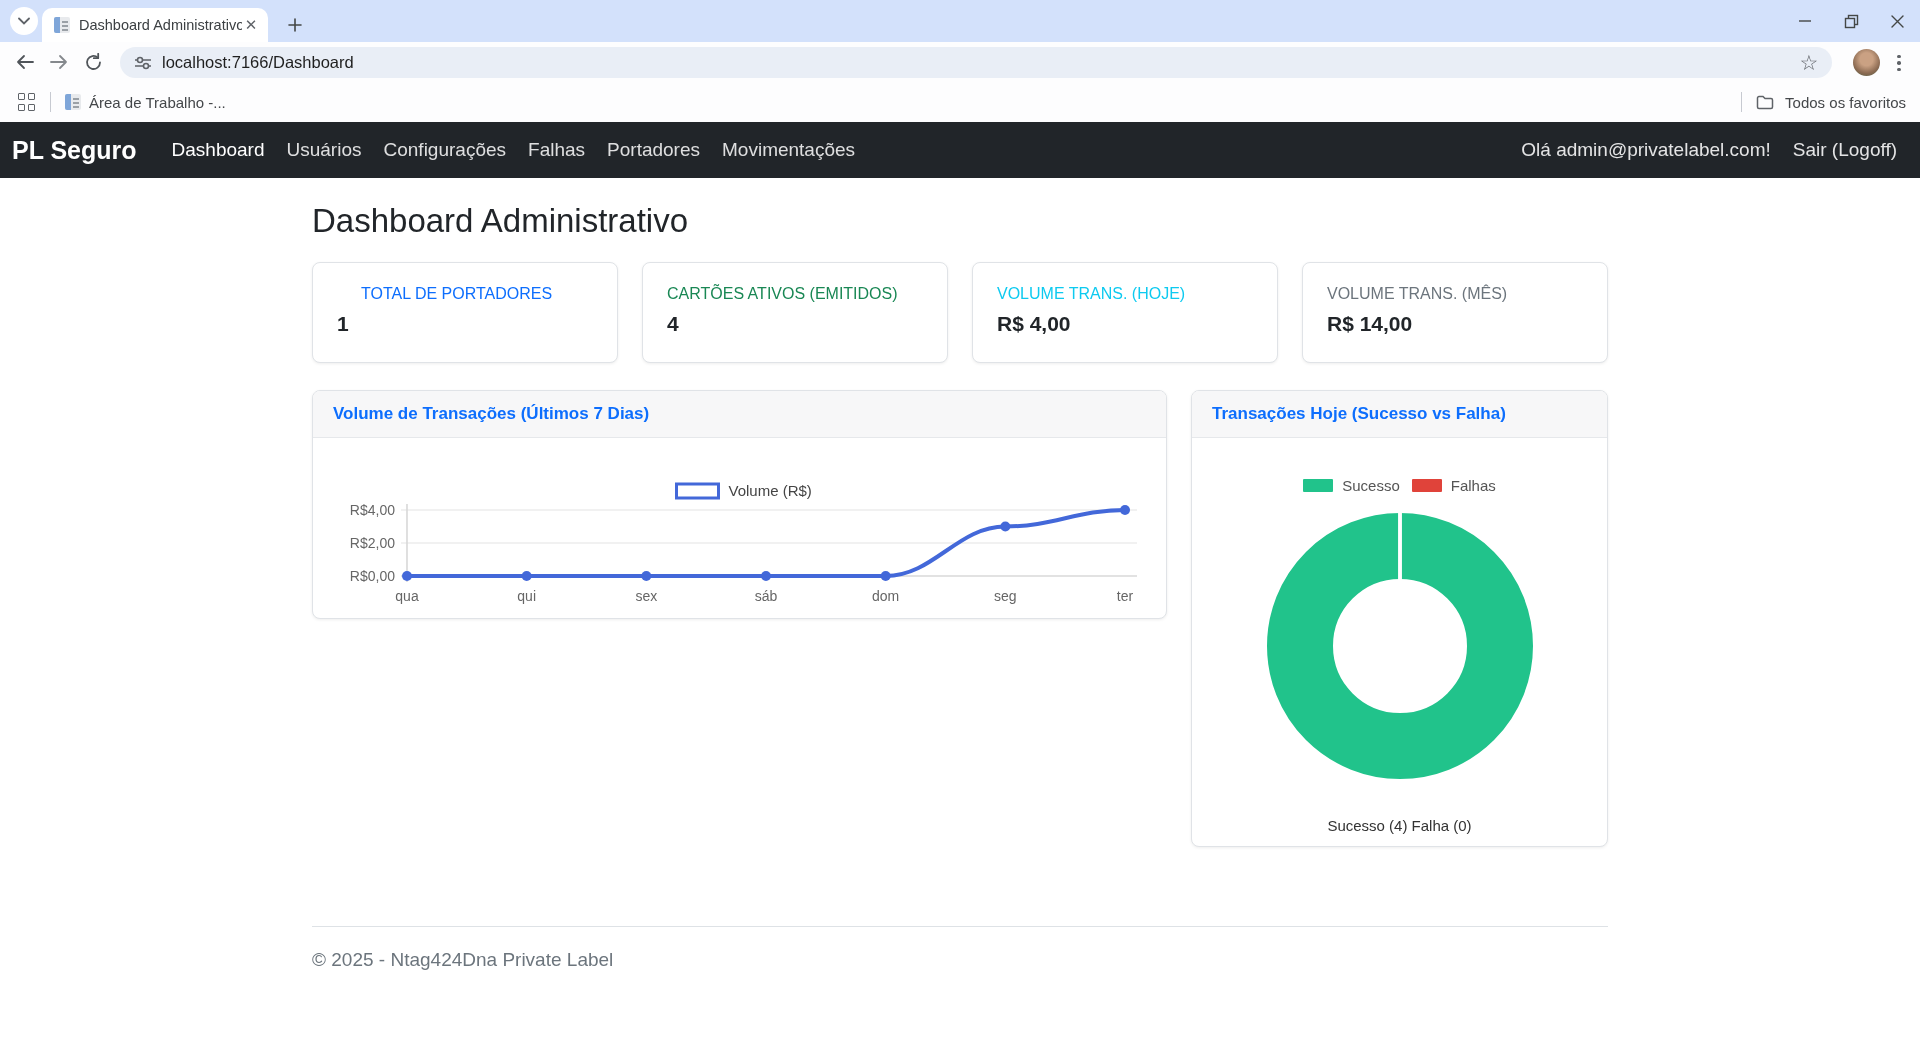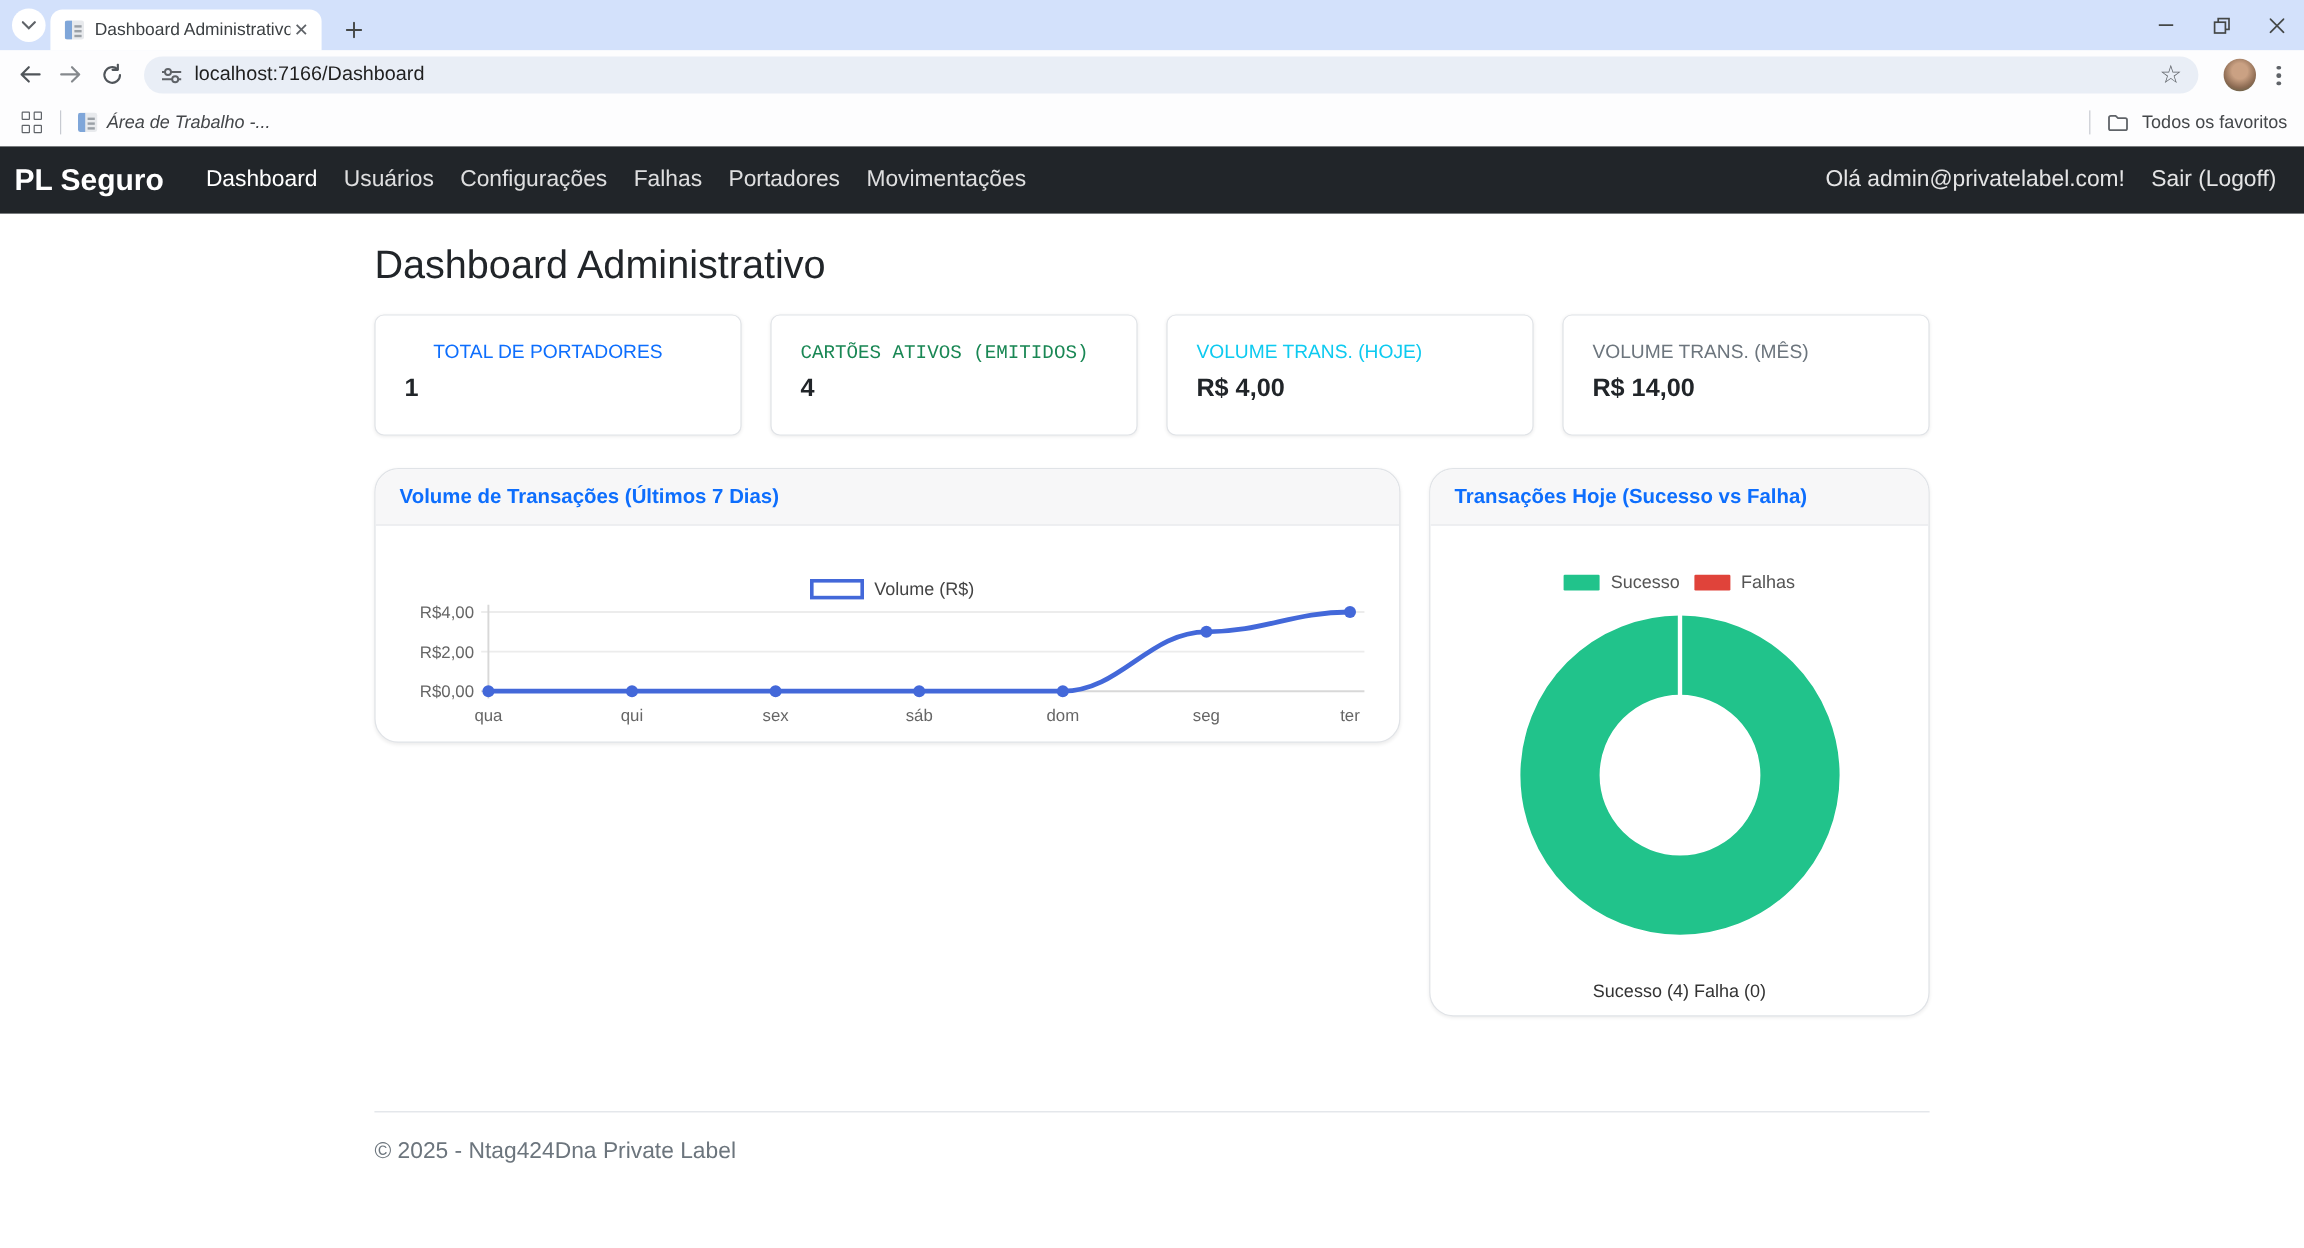--- a/index.html
+++ b/index.html
@@ -31,21 +31,21 @@
   .avatar { position:absolute; right:40px; top:7px; width:27px; height:27px; border-radius:50%;
     background:radial-gradient(circle at 50% 38%, #caa183 30%, #8b6a52 65%, #4a5d43 100%); }
   .kebab { position:absolute; right:8px; top:8px; width:26px; height:26px; display:flex; flex-direction:column;
     align-items:center; justify-content:center; gap:3px; }
   .kebab i { width:3.5px; height:3.5px; border-radius:50%; background:#5f6368; }
 
   .bookmarks { height:40px; background:#fdfdfe; display:flex; align-items:center; font-size:15px; color:#44474a; }
   .apps-grid { margin-left:18px; width:18px; height:18px; display:grid; grid-template-columns:7px 7px; gap:3px; }
   .apps-grid i { width:7px; height:7px; border:1.8px solid #5f6368; border-radius:1px; }
   .bm-sep { width:1px; height:20px; background:#c7cad1; margin:0 14px; }
-  .bm-item { display:flex; align-items:center; gap:8px;font-style:italic; }
+  .bm-item { display:flex; align-items:center; gap:8px; }
   .bm-spacer { flex:1; }
   .bm-right { display:flex; align-items:center; gap:11px; margin-right:14px; }
   .favicon-doc { width:16px; height:16px; position:relative; background:#e8eaed; border-radius:2px; overflow:hidden; }
   .favicon-doc:before { content:""; position:absolute; left:0; top:0; width:6px; height:16px; background:#7fa6d9; }
   .favicon-doc:after { content:""; position:absolute; left:8px; top:4px; width:6px; height:2px; background:#9aa0a6;
     box-shadow:0 4px 0 #9aa0a6, 0 8px 0 #9aa0a6; }
 
   
   .navbar { height:56px; background:#212529; display:flex; align-items:center; padding:0 12px; }
   .brand { color:#fff; font-size:25px; font-weight:600; margin-right:24px; }
@@ -58,21 +58,21 @@
   .container { width:1296px; margin:0 auto; }
   h1.page-title { font-size:33px; font-weight:500; color:#212529; margin-top:24px; }
 
   .cards-row { display:flex; gap:24px; margin-top:22px; }
   .stat-card { width:306px; height:101px; background:#fff; border:1px solid #e0e3e7; border-radius:8px;
     box-shadow:0 1px 3px rgba(0,0,0,.07); padding:22px 24px; }
   .stat-label { font-size:16px; }
   .stat-value { font-size:21px; font-weight:600; color:#212529; margin-top:9px; }
 
   .charts-row { display:flex; gap:24px; margin-top:27px; align-items:flex-start; }
-  .chart-card { background:#fff; border:1px solid #e0e3e7; border-radius:20px; box-shadow:0 1px 3px rgba(0,0,0,.07);
+  .chart-card { background:#fff; border:1px solid #e0e3e7; border-radius:8px; box-shadow:0 1px 3px rgba(0,0,0,.07);
     overflow:hidden; }
   .chart-card .card-header { background:#f7f7f8; border-bottom:1px solid #e6e8eb; padding:13px 20px;
     font-size:17px; font-weight:600; color:#0d6efd; }
   .line-card { width:855px; height:229px; }
   .line-card .card-body { padding:6px 16px; }
   .donut-card { width:417px; height:457px; }
   .donut-card .card-body { display:flex; flex-direction:column; align-items:center; padding-top:40px; }
   .donut-legend { display:flex; align-items:center; gap:12px; height:15px; margin-bottom:8px; }
   .donut-legend .entry { display:flex; align-items:center; gap:9px; font-size:15px; color:#555; }
   .donut-legend .box { width:30px; height:13px; border-radius:1px; display:inline-block; }
@@ -193,21 +193,21 @@
 
 <div class="container">
   <h1 class="page-title">Dashboard Administrativo</h1>
 
   <div class="cards-row">
     <div class="stat-card">
       <div class="stat-label" style="color: rgb(13, 110, 253); margin-left: 24px;">TOTAL DE PORTADORES</div>
       <div class="stat-value">1</div>
     </div>
     <div class="stat-card">
-      <div class="stat-label" style="color: rgb(25, 135, 84); font-family: Liberation Mono, monospace;">CARTÕES ATIVOS (EMITIDOS)</div>
+      <div class="stat-label" style="color: rgb(25, 135, 84);">CARTÕES ATIVOS (EMITIDOS)</div>
       <div class="stat-value">4</div>
     </div>
     <div class="stat-card">
       <div class="stat-label" style="color: rgb(13, 202, 240);">VOLUME TRANS. (HOJE)</div>
       <div class="stat-value">R$ 4,00</div>
     </div>
     <div class="stat-card">
       <div class="stat-label" style="color: rgb(108, 117, 125);">VOLUME TRANS. (MÊS)</div>
       <div class="stat-value">R$ 14,00</div>
     </div>

